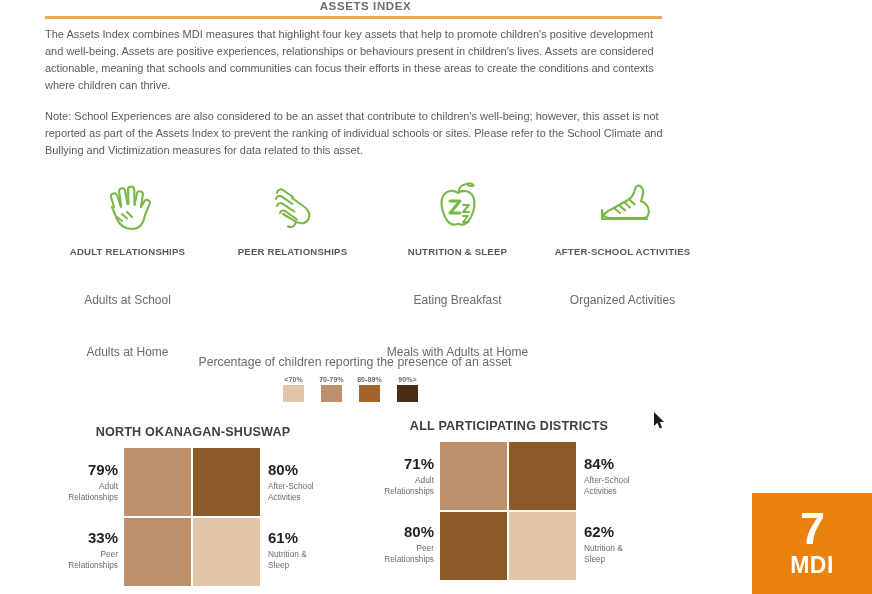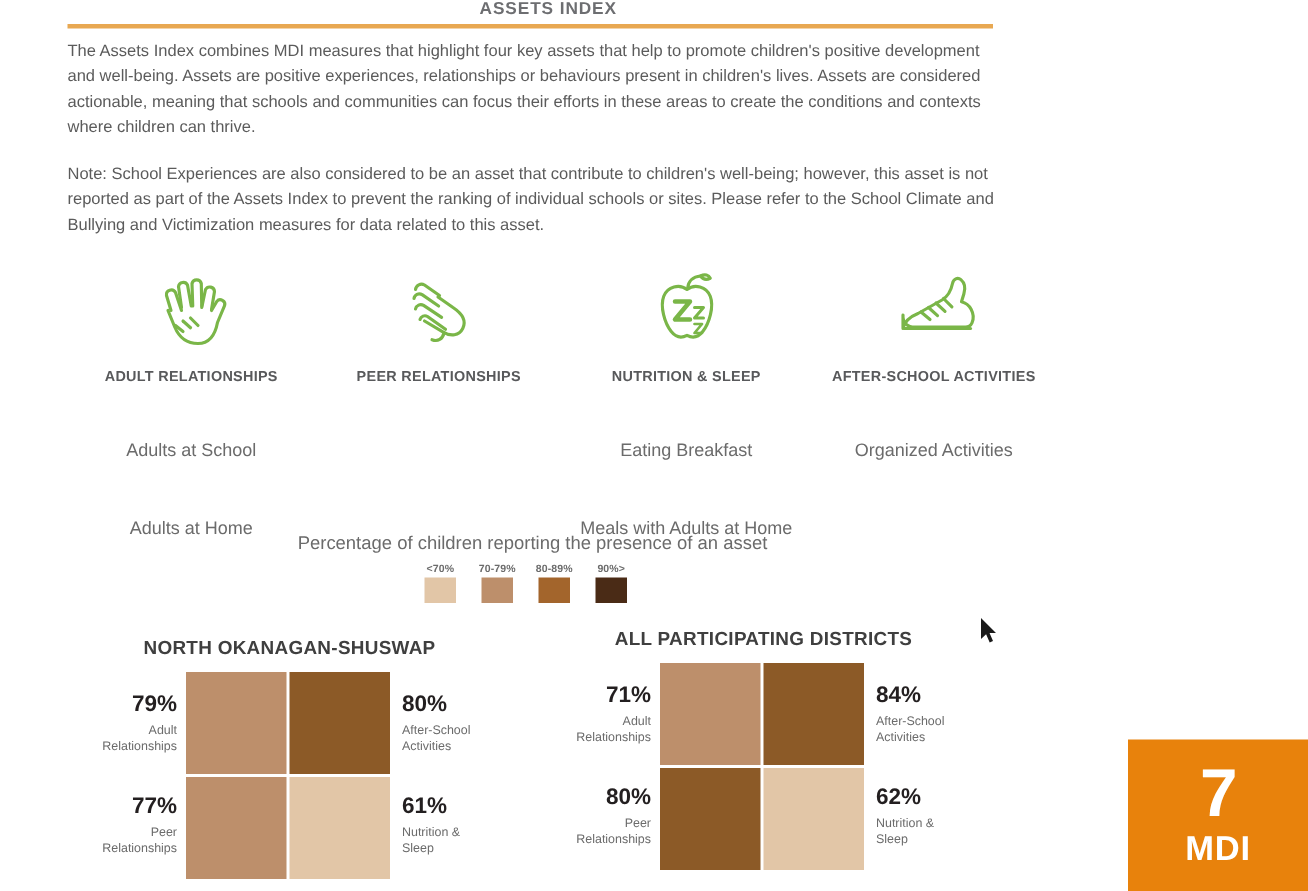--- a/index.html
+++ b/index.html
@@ -318,21 +318,21 @@
 
     <div class="label-col left">
       <div class="label-cell">
         <div class="label-pct">79%</div>
         <div class="label-name">
           <span>Adult</span><br>
           <span>Relationships</span>
         </div>
       </div>
       <div class="label-cell">
-        <div class="label-pct">77%</div>
+        <div class="label-pct">33%</div>
         <div class="label-name">
           <span>Peer</span><br>
           <span>Relationships</span>
         </div>
       </div>
     </div>
 
     <div class="tile-grid">
       <div class="tile" style="background-color: rgb(189, 143, 107);"></div>
       <div class="tile" style="background-color: rgb(140, 90, 39);"></div>

